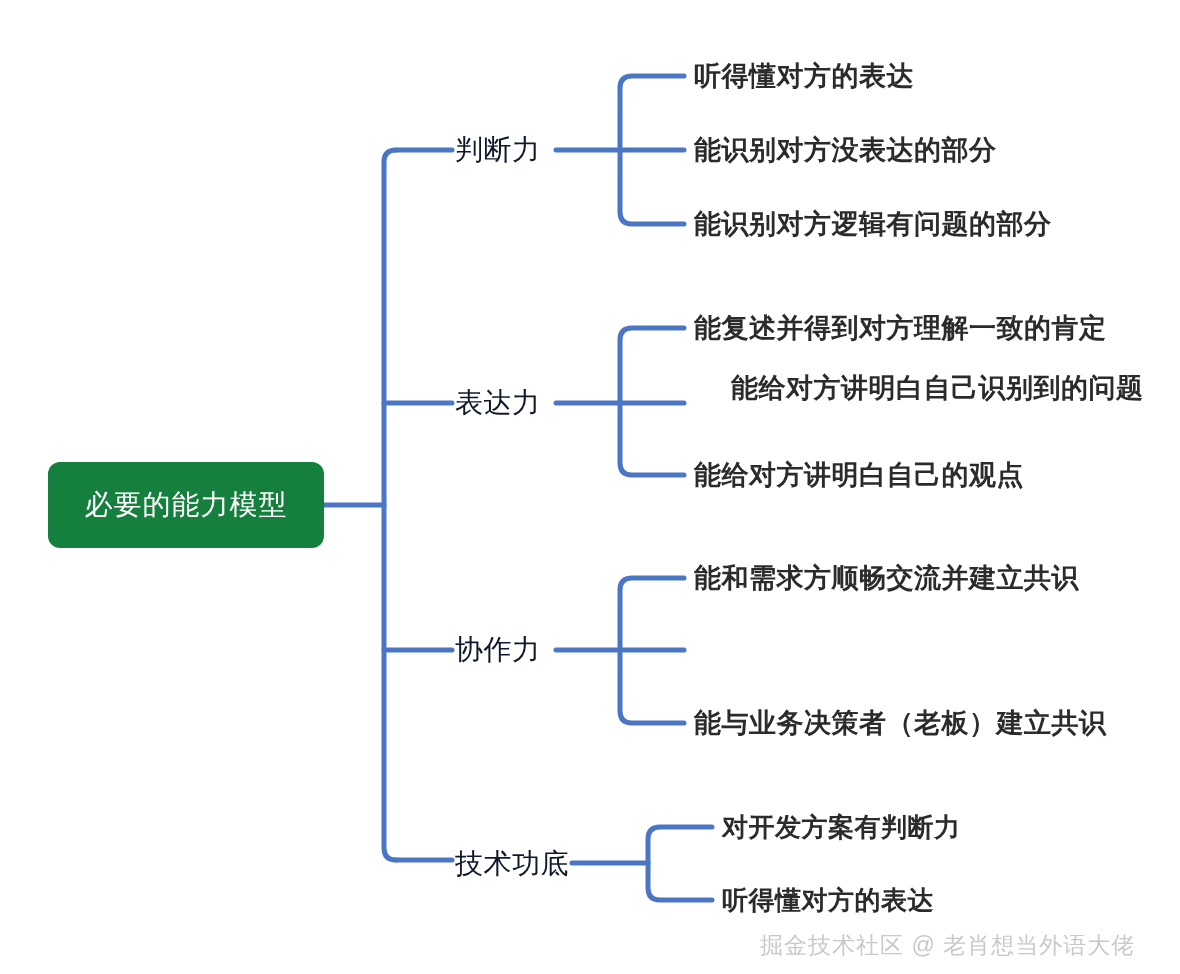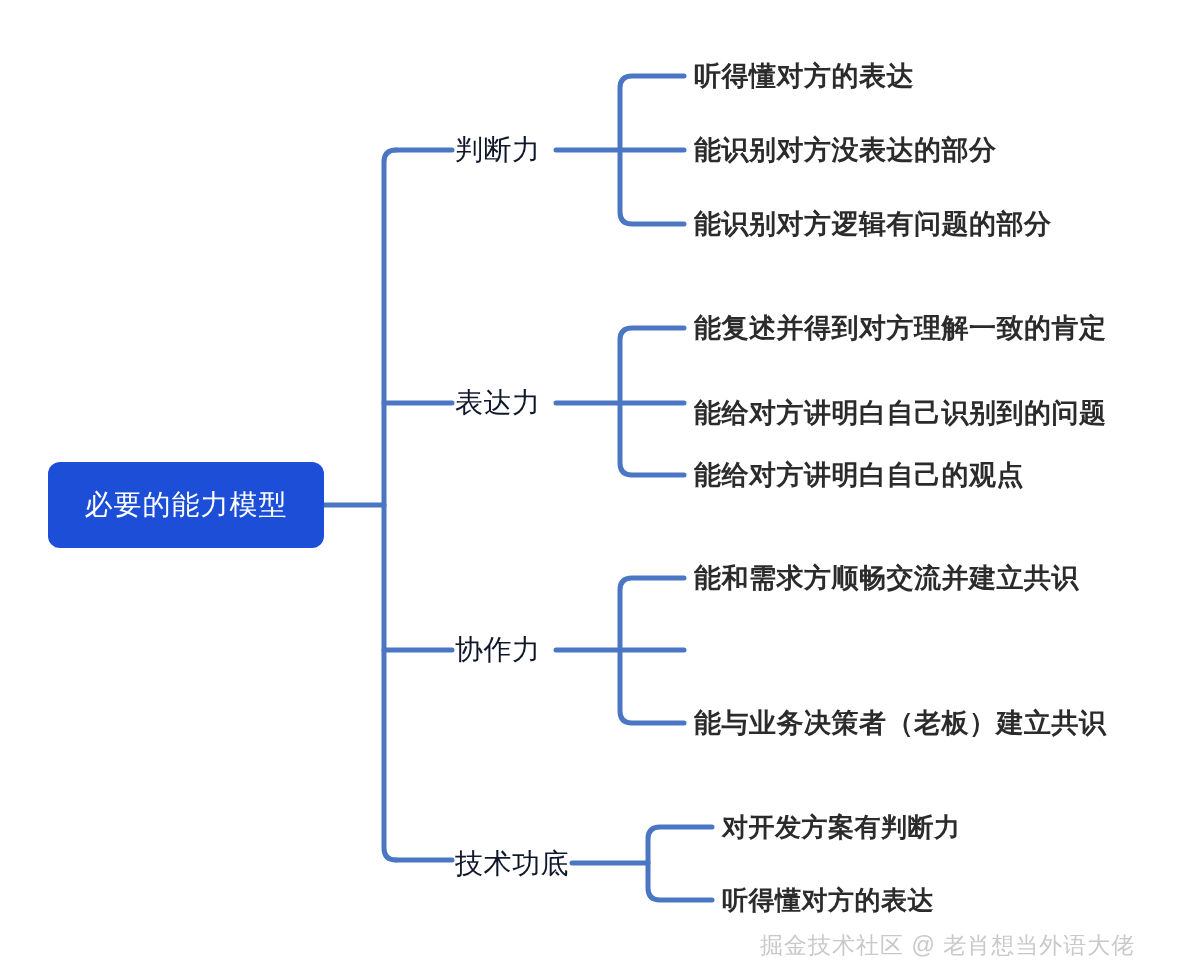--- a/index.html
+++ b/index.html
@@ -25,21 +25,21 @@
     height: 974px;
     pointer-events: none;
   }
   .root-node {
     position: absolute;
     left: 48px;
     top: 462px;
     width: 276px;
     height: 86px;
     border-radius: 12px;
-    background: #1d4ed8;
+    background: #15803d;
     display: flex;
     align-items: center;
     justify-content: center;
     box-sizing: border-box;
   }
   .root-label {
     color: #ffffff;
     font-size: 28px;
     letter-spacing: 1px;
     white-space: nowrap;
@@ -119,21 +119,21 @@
   <div class="branch-label" style="left:455px; top:150px;">判断力</div>
   <div class="branch-label" style="left:455px; top:403px;">表达力</div>
   <div class="branch-label" style="left:455px; top:650px;">协作力</div>
   <div class="branch-label" style="left:455px; top:864px;">技术功底</div>
 
   <div class="leaf-label" style="top:76px;">听得懂对方的表达</div>
   <div class="leaf-label" style="top:150px;">能识别对方没表达的部分</div>
   <div class="leaf-label" style="top:224px;">能识别对方逻辑有问题的部分</div>
 
   <div class="leaf-label" style="top:328px;">能复述并得到对方理解一致的肯定</div>
-  <div class="leaf-label" style="top:413px;">能给对方讲明白自己识别到的问题</div>
+  <div class="leaf-label" style="top:388px;margin-left:37px;">能给对方讲明白自己识别到的问题</div>
   <div class="leaf-label" style="top:475px;">能给对方讲明白自己的观点</div>
 
   <div class="leaf-label" style="top:578px;">能和需求方顺畅交流并建立共识</div>
   <div class="leaf-label small" style="left:722px; top:827px;">对开发方案有判断力</div>
 
   <div class="leaf-label" style="top:723px;">能与业务决策者（老板）建立共识</div>
   <div class="leaf-label small" style="left:722px; top:900px;">听得懂对方的表达</div>
 
   <div class="watermark">掘金技术社区 @ 老肖想当外语大佬</div>
 

